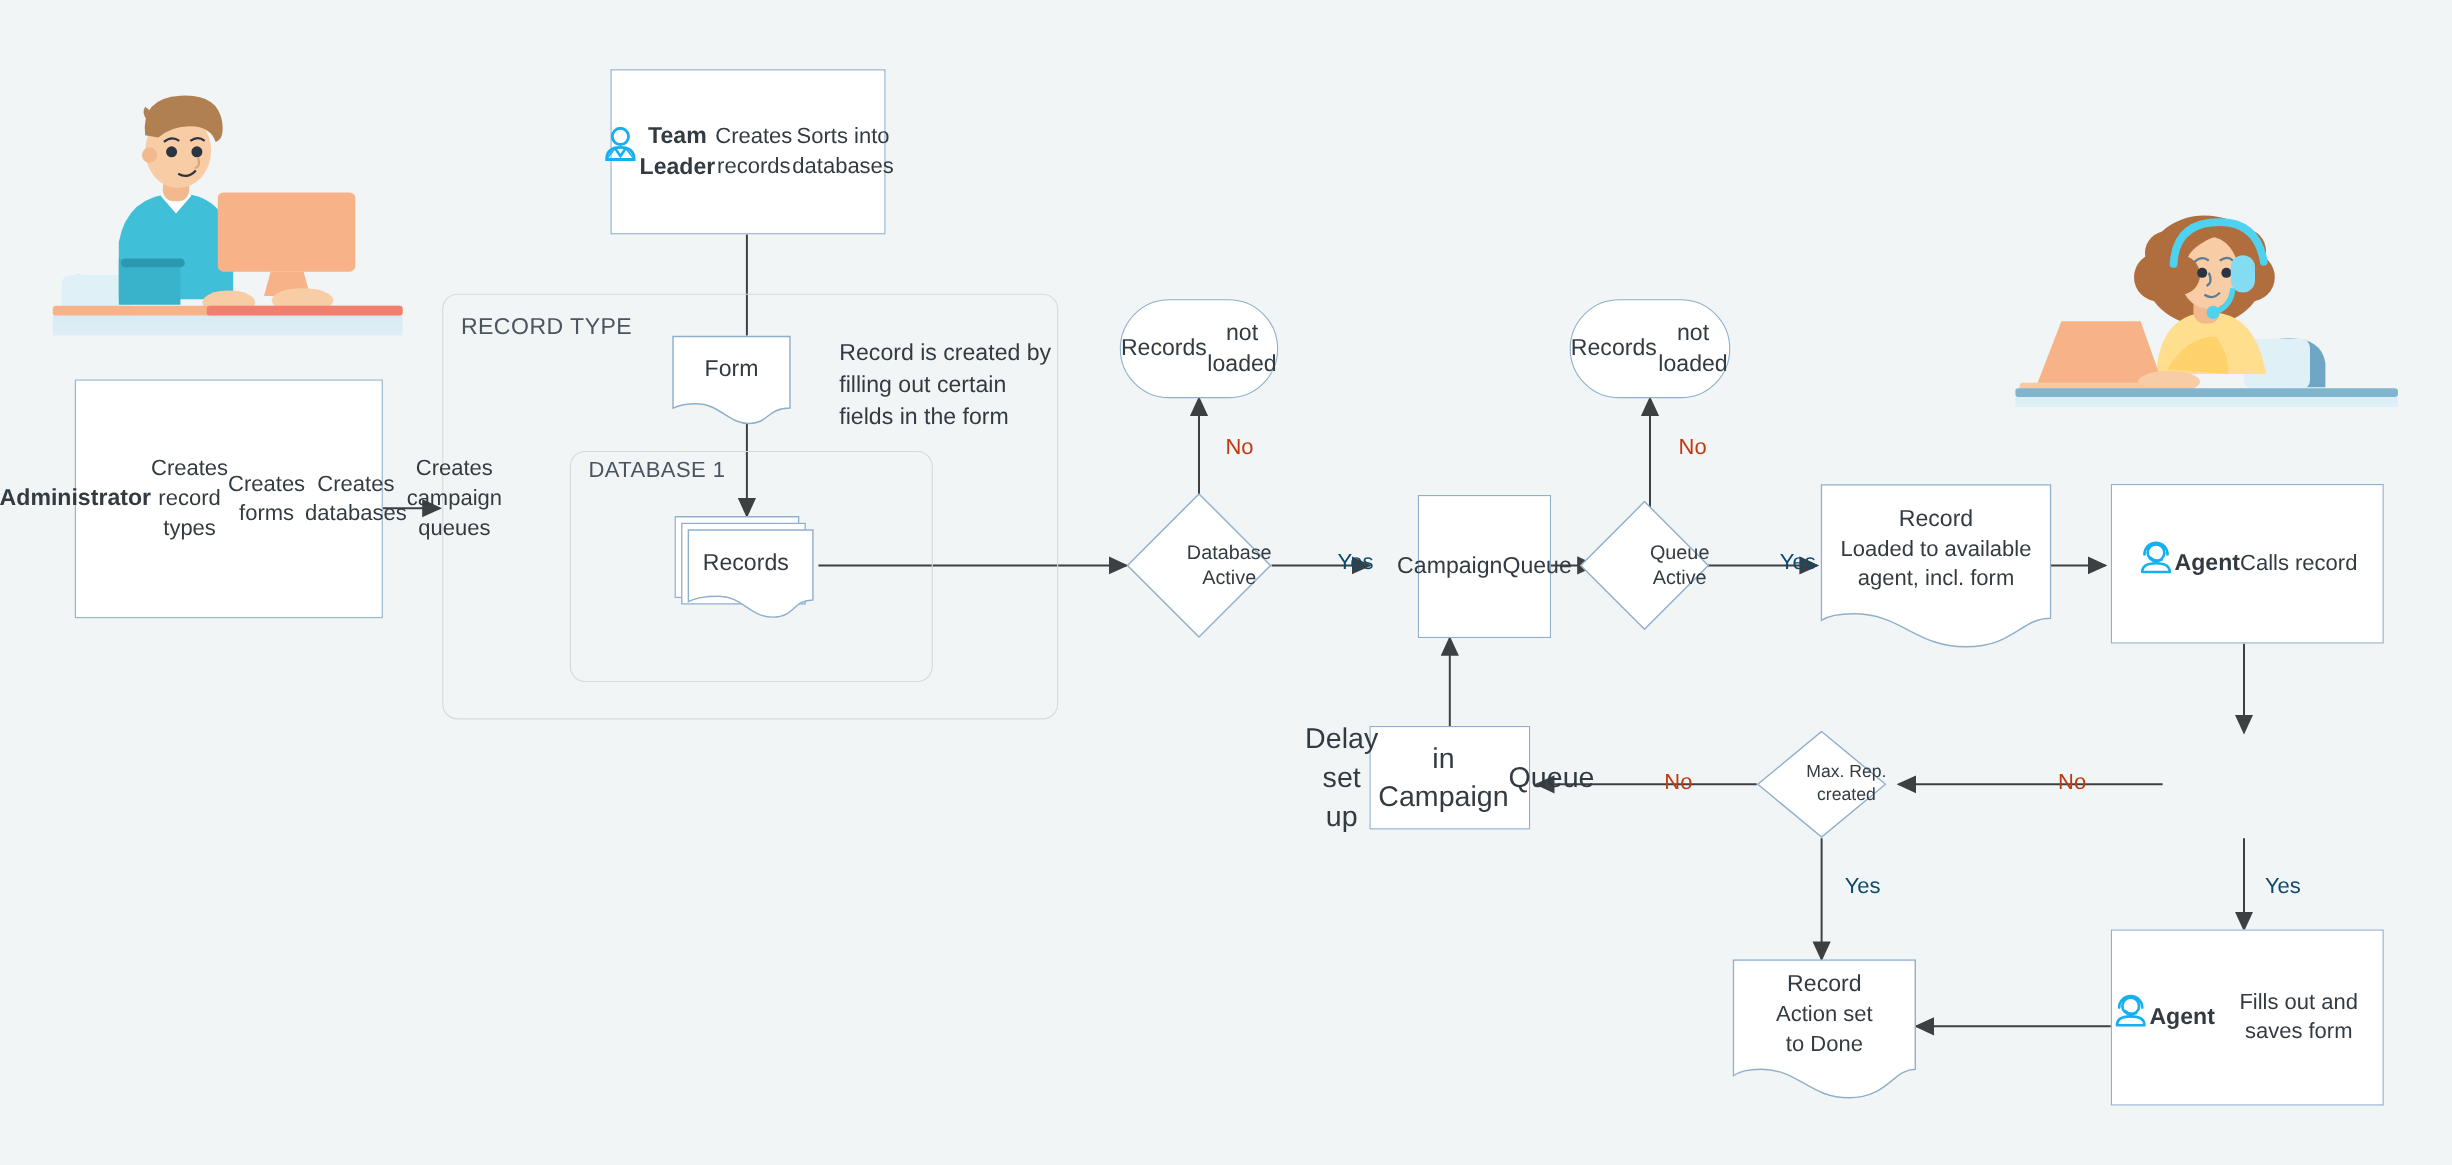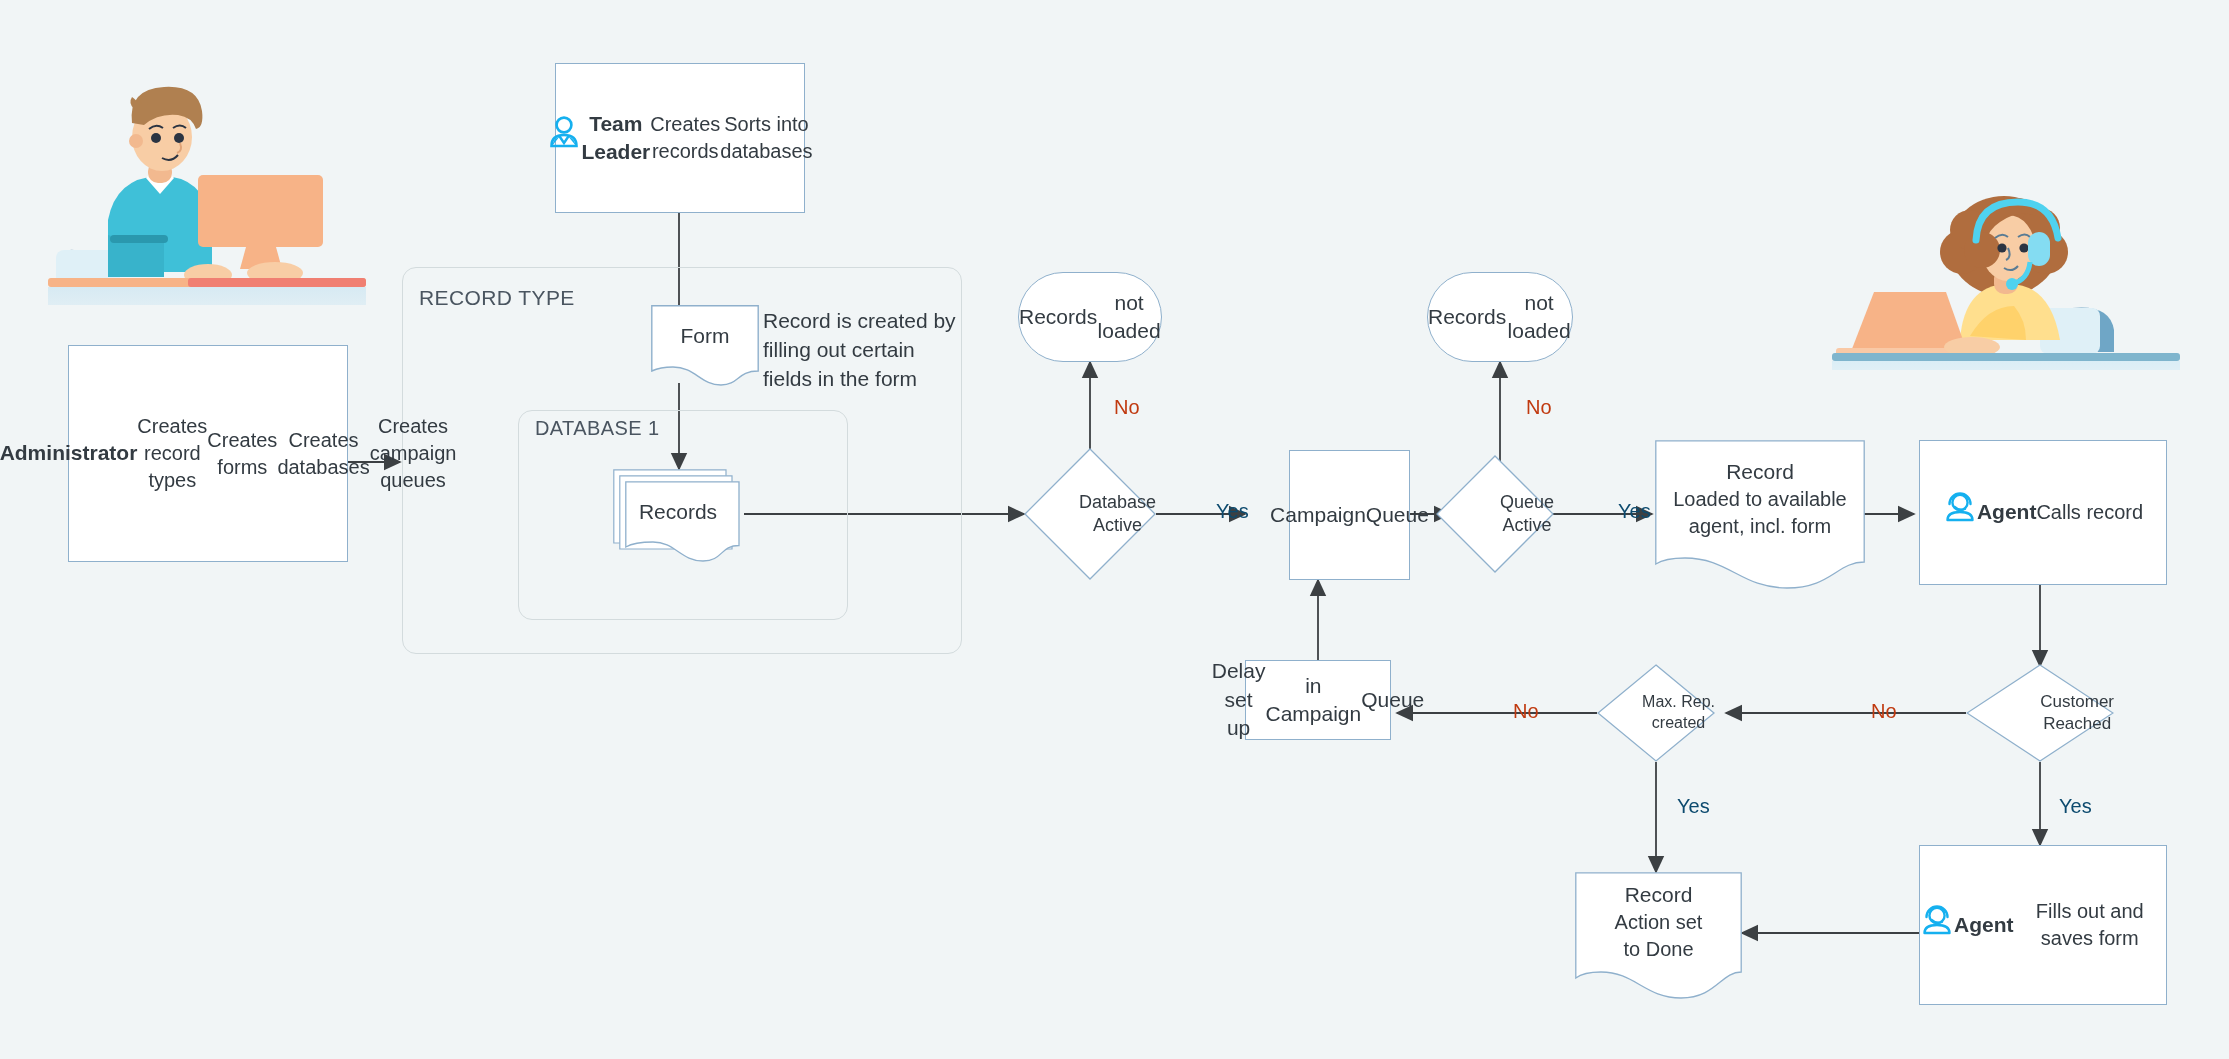--- a/index.html
+++ b/index.html
@@ -264,21 +264,21 @@
         </g>
       </svg>
     </span>
     <span class="title" style="font-size:21px;">Administrator</span>
     <span class="line">Creates record types</span>
     <span class="line">Creates forms</span>
     <span class="line">Creates databases</span>
     <span class="line">Creates campaign queues</span>
   </div>
 
-  <div class="docshape" style="left:651px;top:305px;width:108px;height:82px;">
+  <div class="docshape" style="left:611px;top:305px;width:108px;height:82px;">
     <svg width="108" height="82" viewBox="0 0 108 82">
       <path d="M0.8,0.8 L107.2,0.8 L107.2,66 C86,66 88,80 70,80 C50,80 44,62 22,62 C12,62 5,64 0.8,66 Z" fill="#ffffff" stroke="#8fb0cc" stroke-width="1.4"></path>
     </svg>
     <div class="dtext" style="height:62px;font-size:21px;">
       <span>Form</span>
     </div>
   </div>
 
   <div class="note" style="left:747px;top:307px;width:230px;margin-left:16px;">Record is created by
 filling out certain
@@ -347,45 +347,36 @@
         <path d="M6.5 14 a10.5 10.5 0 1 1 21 0" fill="none" stroke="#15b0ef" stroke-width="2.4" stroke-linecap="round"></path>
         <circle cx="17" cy="12.5" r="7.6" fill="none" stroke="#15b0ef" stroke-width="2.4"></circle>
         <path d="M12 17 q4 4 10 2" fill="none" stroke="#15b0ef" stroke-width="2.2" stroke-linecap="round"></path>
         <path d="M4.5 30 q0 -8 12.5 -8 q12.5 0 12.5 8 z" fill="none" stroke="#15b0ef" stroke-width="2.4" stroke-linejoin="round"></path>
       </svg>
     </span>
     <span class="title" style="font-size:21px;">Agent</span>
     <span class="line">Calls record</span>
   </div>
 
-  <div class="node" style="left:1245px;top:660px;width:146px;height:80px;font-size:21px;">
+  <div class="node" style="left:1245px;top:660px;width:146px;height:94px;font-size:26px;">
     <span class="line">Delay set up</span>
     <span class="line">in Campaign</span>
     <span class="line">Queue</span>
   </div>
 
   <div class="diamond" style="left:1597px;top:664px;width:118px;height:98px;font-size:16px;">
     <svg width="118" height="98" viewBox="0 0 118 98">
       <path d="M59,1 L117,49 L59,97 L1,49 Z" fill="#ffffff" stroke="#8fb0cc" stroke-width="1.3"></path>
     </svg>
     <div class="dtxt">
       <span class="line">Max. Rep.</span><br>
       <span class="line">created</span>
     </div>
   </div>
 
-  <div class="diamond" style="left:1966px;top:664px;width:148px;height:98px;font-size:17px;">
-    <svg width="148" height="98" viewBox="0 0 148 98">
-      <path d="M74,1 L147,49 L74,97 L1,49 Z" fill="#ffffff" stroke="#8fb0cc" stroke-width="1.3"></path>
-    </svg>
-    <div class="dtxt">
-      <span class="line">Customer</span><br>
-      <span class="line">Reached</span>
-    </div>
-  </div>
 
   <div class="docshape" style="left:1575px;top:872px;width:167px;height:130px;">
     <svg width="167" height="130" viewBox="0 0 167 130">
       <path d="M0.8,0.8 L166.2,0.8 L166.2,100 C146,100 141,126 106,126 C70,126 60,100 26,100 C14,100 6,102 0.8,106 Z" fill="#ffffff" stroke="#8fb0cc" stroke-width="1.3"></path>
     </svg>
     <div class="dtext" style="height:100px;font-size:20px;">
       <span class="title" style="font-size:21px;">Record</span>
       <span class="line">Action set</span>
       <span class="line">to Done</span>
     </div>

